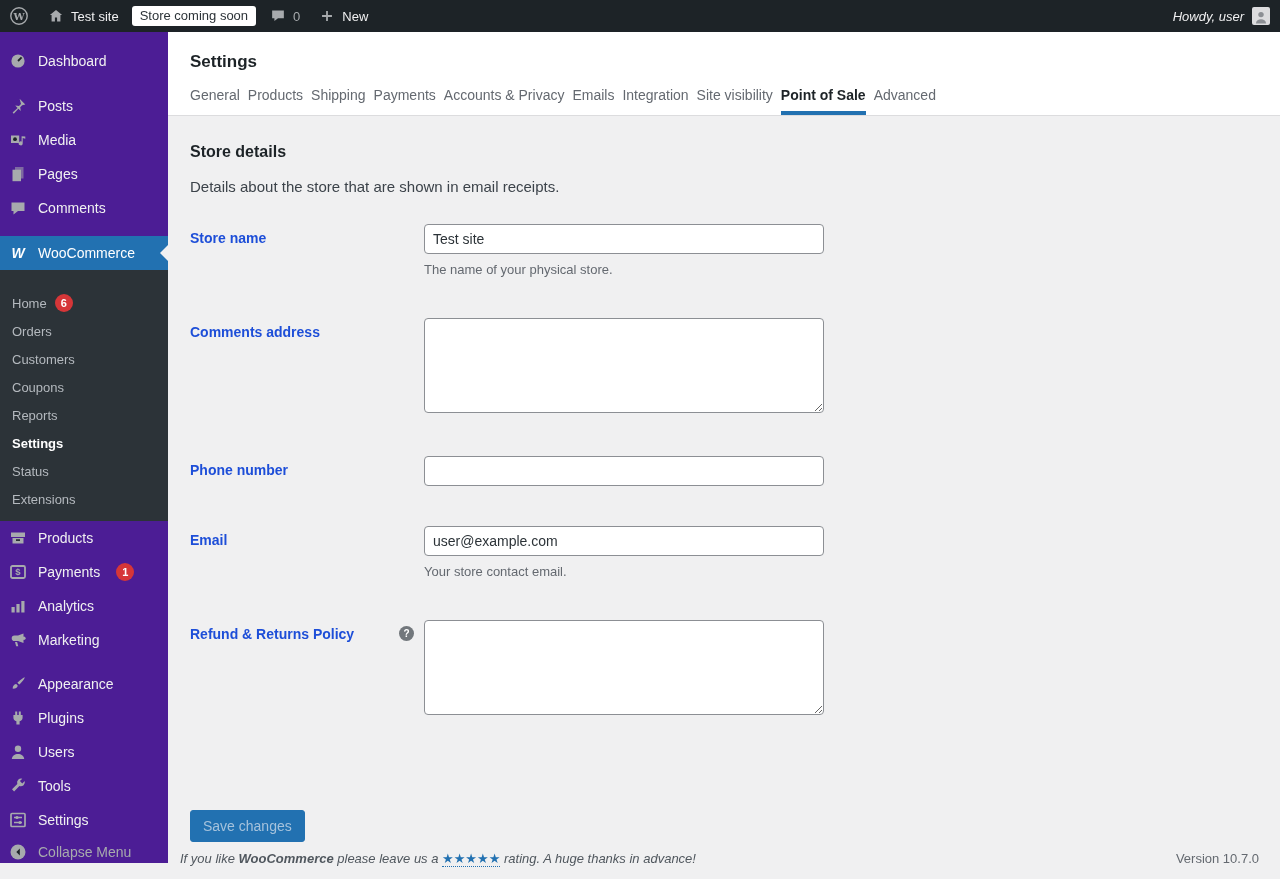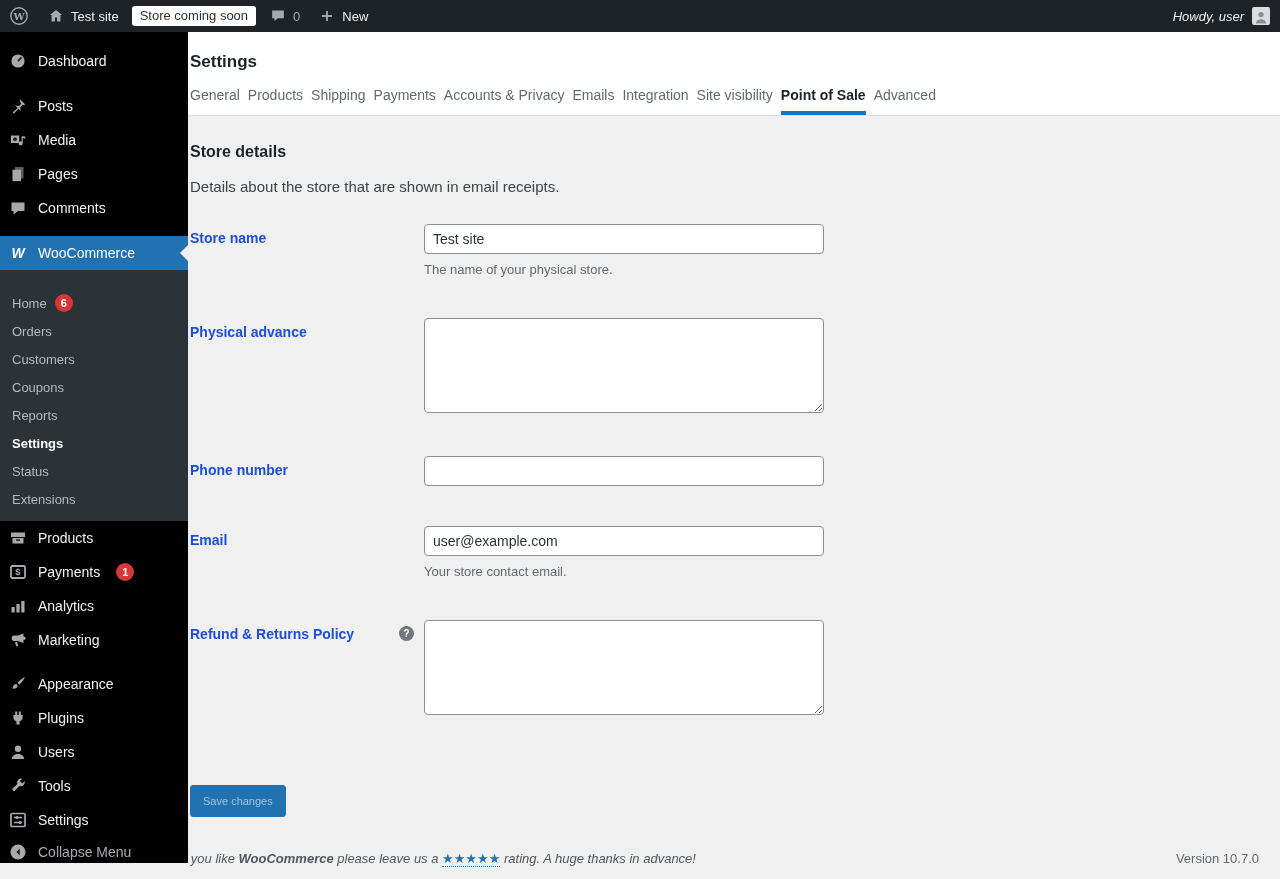--- a/index.html
+++ b/index.html
@@ -12,21 +12,21 @@
   .ab-item { display:flex; align-items:center; height:32px; padding:0 9px; gap:6px; cursor:pointer; }
   .ab-icon { display:inline-flex; color:#a7aaad; }
   .ab-pill { background:#fff; color:#2c3338; border-radius:3px; padding:3px 8px; line-height:14px;
     margin:0 4px; cursor:pointer; }
   .ab-count { color:#a7aaad; }
   .ab-right { margin-left:auto; display:flex; align-items:center; padding-right:10px; gap:8px; cursor:pointer;font-style:italic; }
   .avatar { width:18px; height:18px; background:#dcdcde; border-radius:2px; display:inline-flex;
     align-items:flex-end; justify-content:center; overflow:hidden; }
 
   
-  .sidebar { position:fixed; top:32px; left:0; bottom:16px; width:188px; background:#000000; z-index:40; }
+  .sidebar { position:fixed; top:32px; left:0; bottom:16px; width:168px; background:#4c1d95; z-index:40; }
   .mi { position:relative; display:flex; align-items:center; height:34px; padding-left:8px; gap:10px;
     color:#f0f0f1; font-size:14px; cursor:pointer; }
   .mi-ic { width:20px; height:20px; display:inline-flex; align-items:center; justify-content:center; color:#a7aaad; }
   .mi.first { margin-top:12px; }
   .mi.gap11 { margin-top:11px; }
   .mi.gap10 { margin-top:10px; }
   .mi.active { background:#2271b1; color:#fff; }
   .mi.active .mi-ic { color:#fff; }
   .mi.active::after { content:""; position:absolute; right:0; top:50%; transform:translateY(-50%);
     border:8px solid transparent; border-right-color:#f0f0f1; border-left:none; }
@@ -61,22 +61,22 @@
   .flabel label { font-size:14px; font-weight:700; color:#1d4ed8; line-height:17px; }
   .help-tip { width:15px; height:15px; border-radius:50%; background:#72777c; color:#fff;
     font-size:10px; font-weight:700; display:inline-flex; align-items:center; justify-content:center;
     cursor:help; flex-shrink:0; }
   .txt { width:400px; height:30px; border:1px solid #8c8f94; border-radius:4px; background:#fff;
     padding:0 8px; font-size:14px; color:#2c3338; font-family:"Liberation Sans", sans-serif; }
   .ta { width:400px; height:95px; border:1px solid #8c8f94; border-radius:4px; background:#fff;
     padding:6px 8px; font-size:14px; color:#2c3338; font-family:"Liberation Sans", sans-serif; resize:both; }
   .fhelp { font-size:13px; color:#646970; margin-top:8px; line-height:16px; }
 
-  .btn-primary { margin-top:27px; height:32px; padding:0 12px; background:#2271b1;
-    border:1px solid #2271b1; border-radius:3px; color:#a5c2dc; font-size:11px;
+  .btn-primary { margin-top:52px; height:32px; padding:0 12px; background:#2271b1;
+    border:1px solid #2271b1; border-radius:3px; color:#a5c2dc; font-size:14px;
     font-family:"Liberation Sans", sans-serif; cursor:default; align-self:flex-start; }
 
   .footer { margin-top:auto; display:flex; justify-content:space-between; align-items:flex-end;
     padding:0 21px 13px 20px; font-size:13px; }
   .footer-left { color:#50575e; font-style:italic; }
   .footer-left b { font-weight:700; }
   .stars-link { color:#2271b1; text-decoration:none; border-bottom:1px dotted #2271b1; font-style:normal; cursor:pointer; }
   .footer-right { color:#646970; }
 
   svg { display:block; }
@@ -349,21 +349,21 @@
             <label>Store name</label>
           </div>
           <div class="ffield">
             <input class="txt" type="text" value="Test site" style="">
             <p class="fhelp">The name of your physical store.</p>
           </div>
         </div>
 
         <div class="frow">
           <div class="flabel">
-            <label>Physical advance</label>
+            <label>Comments address</label>
           </div>
           <div class="ffield">
             <textarea class="ta" style=""></textarea>
           </div>
         </div>
 
         <div class="frow">
           <div class="flabel">
             <label>Phone number</label>
           </div>

